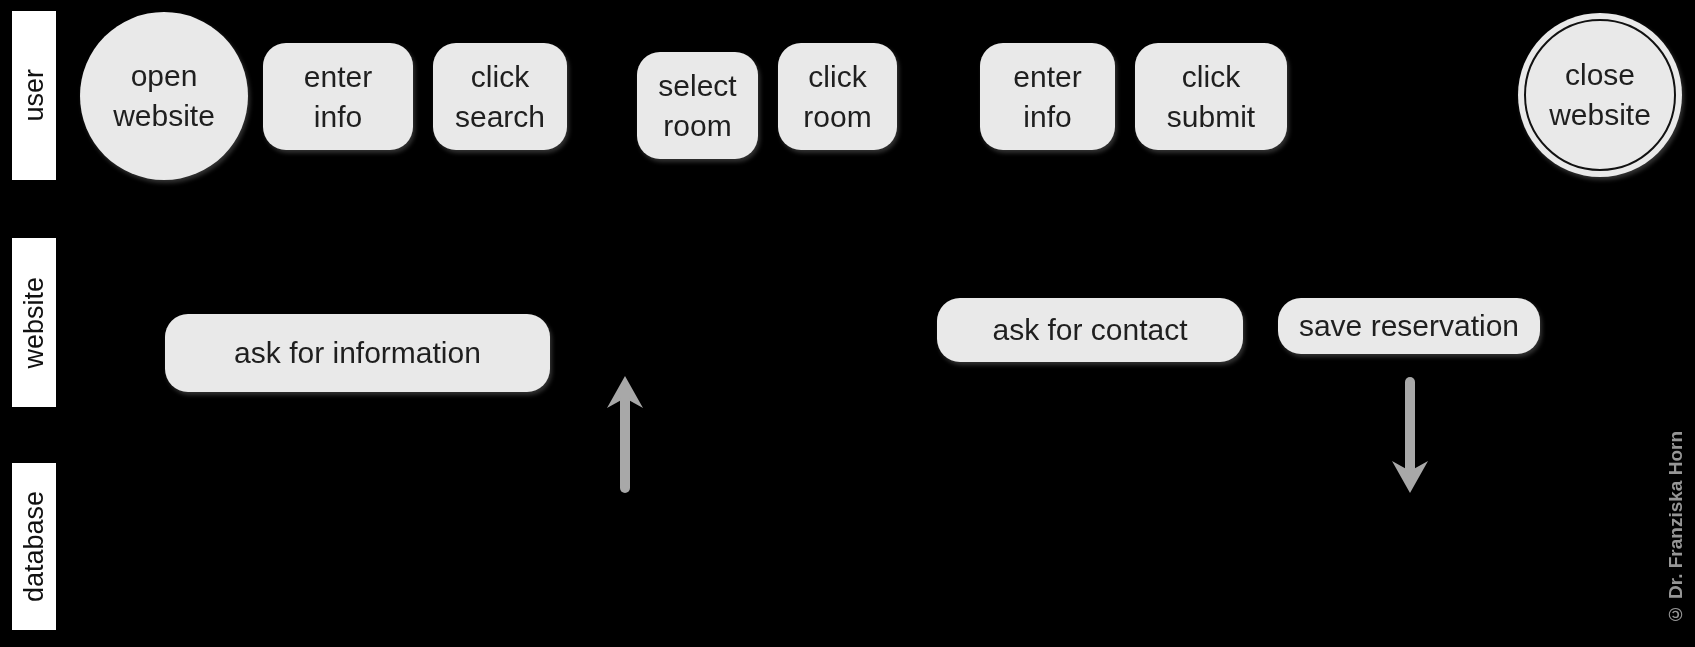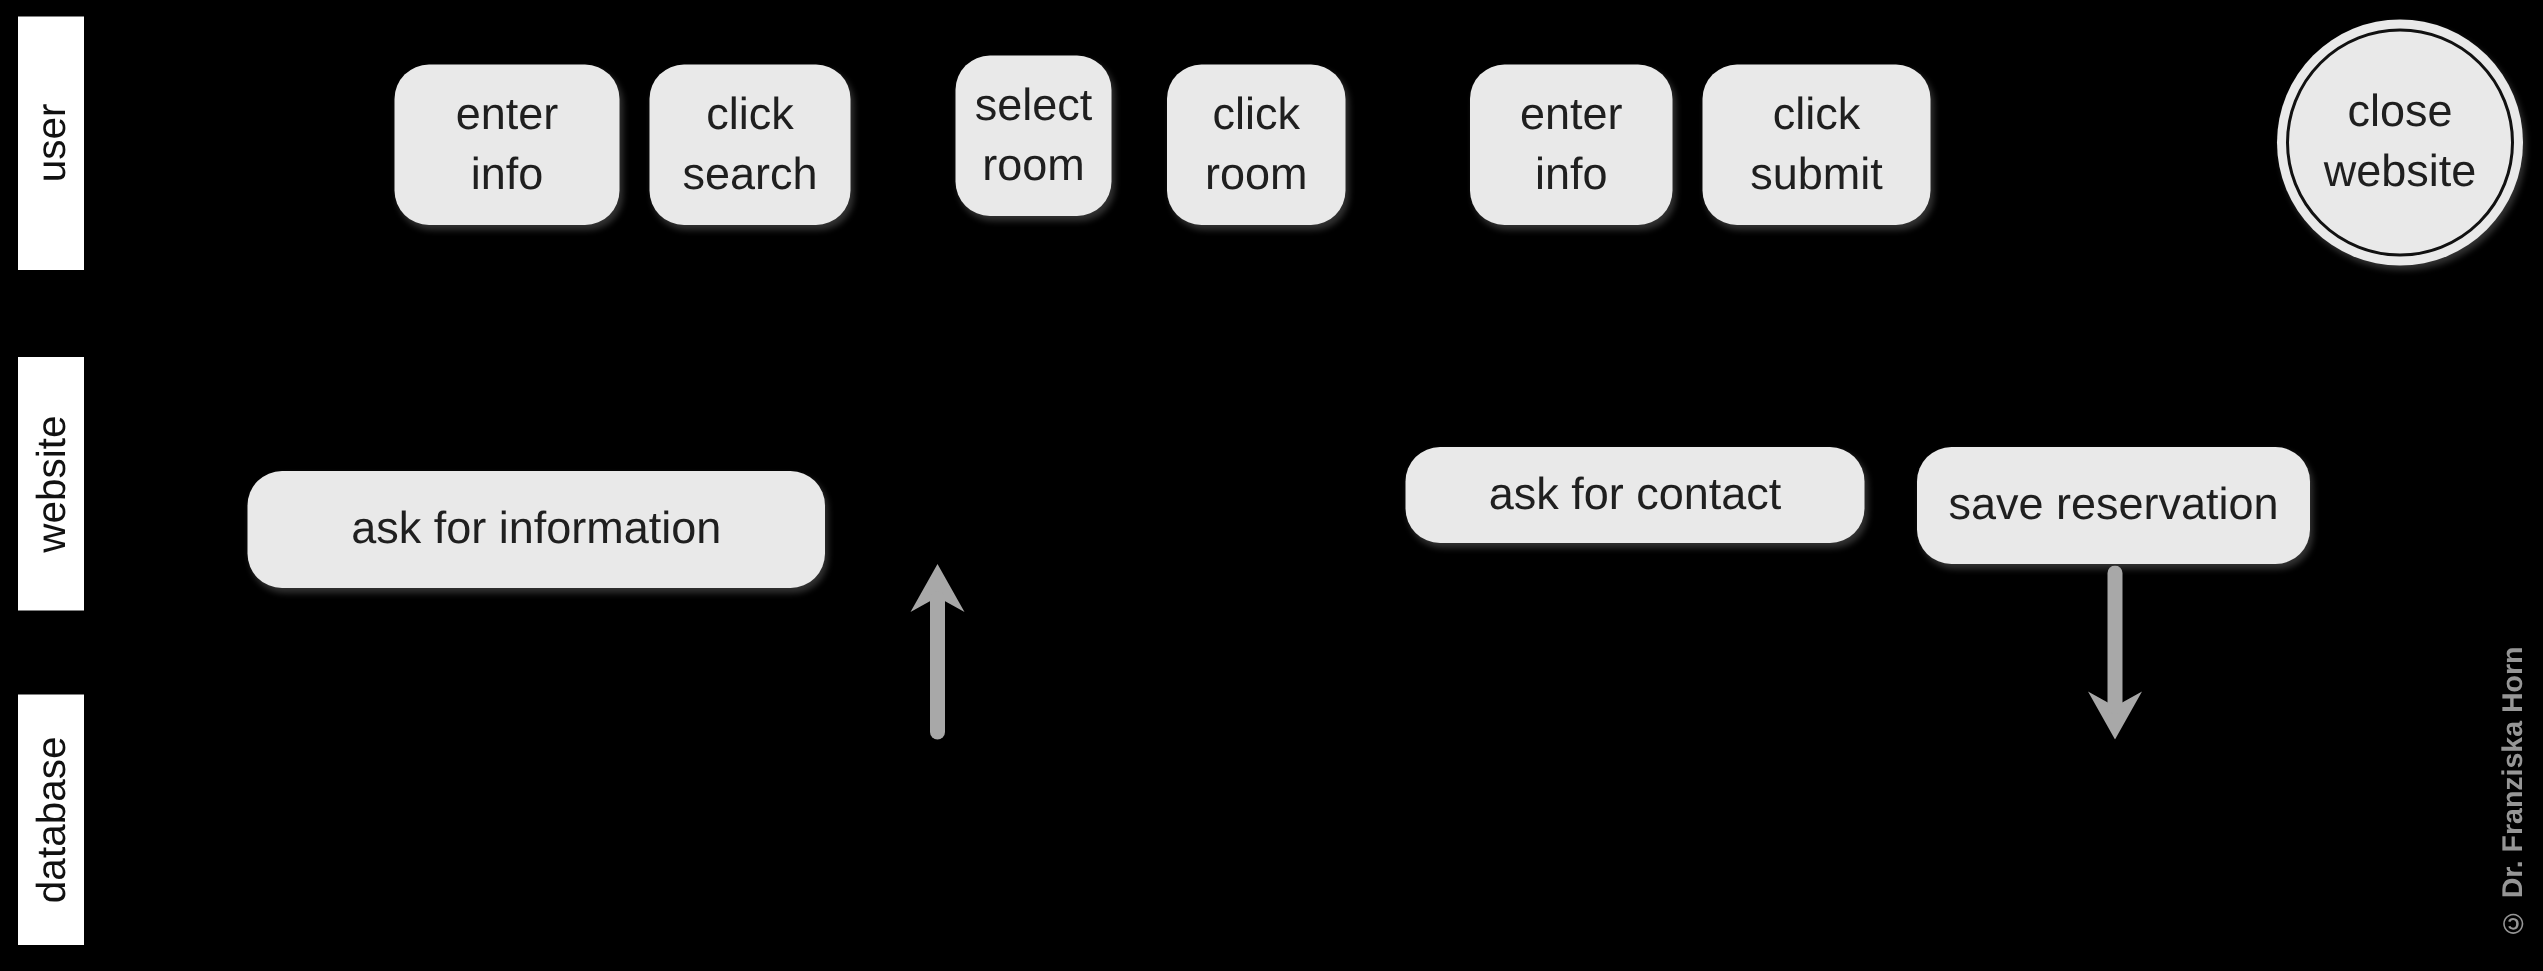--- a/index.html
+++ b/index.html
@@ -44,28 +44,31 @@
   <div class="lane-label" style="top:11px;height:169px;">
     <span class="vtext">user</span>
   </div>
   <div class="lane-label" style="top:238px;height:169px;">
     <span class="vtext">website</span>
   </div>
   <div class="lane-label" style="top:463px;height:167px;">
     <span class="vtext">database</span>
   </div>
 
+  <div class="node circle" style="left:80px;top:12px;width:168px;height:168px;">
+    <span class="stack">open website</span>
+  </div>
 
   <div class="node" style="left:263px;top:43px;width:150px;height:107px;">
     <span class="stack">enter info</span>
   </div>
   <div class="node" style="left:433px;top:43px;width:134px;height:107px;">
     <span class="stack">click search</span>
   </div>
-  <div class="node" style="left:637px;top:37px;width:104px;height:107px;">
+  <div class="node" style="left:637px;top:52px;width:121px;height:107px;">
     <span class="stack">select room</span>
   </div>
   <div class="node" style="left:778px;top:43px;width:119px;height:107px;">
     <span class="stack">click room</span>
   </div>
   <div class="node" style="left:980px;top:43px;width:135px;height:107px;">
     <span class="stack">enter info</span>
   </div>
   <div class="node" style="left:1135px;top:43px;width:152px;height:107px;">
     <span class="stack">click submit</span>
@@ -75,21 +78,21 @@
     <div class="inner-ring"></div>
     <span class="stack endlabel">close website</span>
   </div>
 
   <div class="node" style="left:165px;top:298px;width:385px;height:78px;margin-top:16px;">
     <span>ask for information</span>
   </div>
   <div class="node" style="left:937px;top:298px;width:306px;height:64px;">
     <span>ask for contact</span>
   </div>
-  <div class="node" style="left:1278px;top:298px;width:262px;height:78px;">
+  <div class="node" style="left:1278px;top:298px;width:262px;height:56px;">
     <span>save reservation</span>
   </div>
 
   <svg class="arrow" style="left:605px;top:376px;" width="40" height="118" viewBox="0 0 40 118">
     <polygon points="20,0 38,32 20,22 2,32" fill="#a8a8a8"></polygon>
     <rect x="15" y="18" width="10" height="99" rx="5" fill="#a8a8a8"></rect>
   </svg>
 
   <svg class="arrow" style="left:1390px;top:377px;" width="40" height="116" viewBox="0 0 40 116">
     <polygon points="20,116 2,84 20,94 38,84" fill="#a8a8a8"></polygon>

